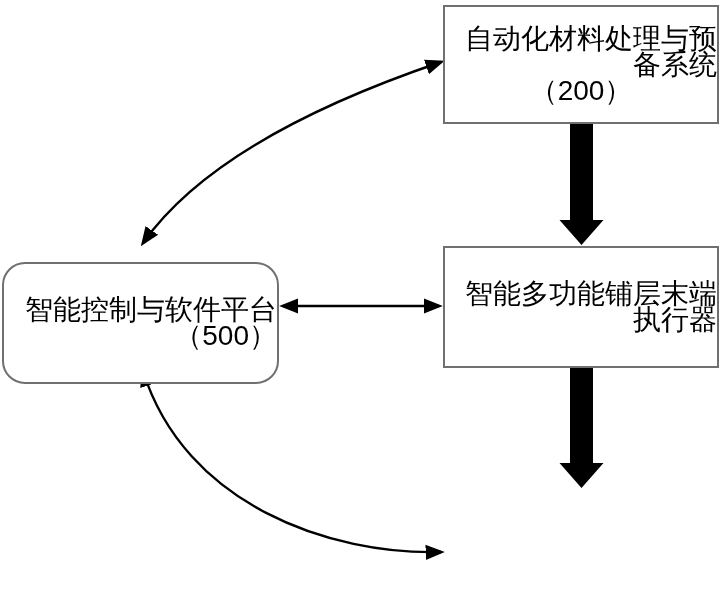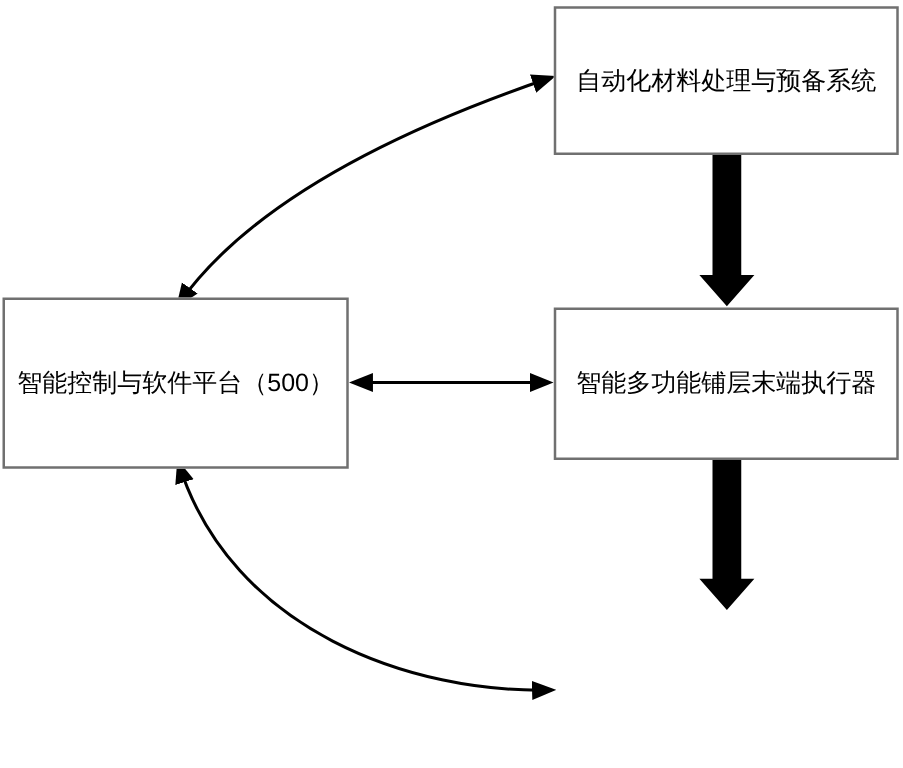--- a/index.html
+++ b/index.html
@@ -22,29 +22,29 @@
   }
   .node {
     position: absolute;
     box-sizing: border-box;
     border: 2px solid #707070;
     background: #ffffff;
     display: flex;
     flex-direction: column;
     align-items: center;
     justify-content: center;
-    font-size: 20px;
+    font-size: 28px;
     line-height: 26px;
     color: #000000;
     text-align: right;
   }
   #node-200 { left: 443px; top: 5px;   width: 276px; height: 119px; }
   #node-300 { left: 443px; top: 246px; width: 276px; height: 122px; }
   #node-400 { left: 443px; top: 489px; width: 276px; height: 121px; }
-  #node-500 { left: 2px;   top: 238px; width: 277px; height: 137px; }
+  #node-500 { left: 2px;   top: 262px; width: 277px; height: 122px; border-radius: 23px; }
 </style>
 </head>
 <body>
 
 <div id="stage">
 
   <svg id="edges" width="722" height="614" viewBox="0 0 722 614">
     <defs>
       <marker id="ah" viewBox="0 0 10 10" refX="8" refY="5" markerWidth="8" markerHeight="8" orient="auto-start-reverse">
         <path d="M0,1 L10,5 L0,9 z" fill="#000000"></path>
@@ -57,20 +57,21 @@
 
     <path d="M 283,306 L 439,306" fill="none" stroke="#000000" stroke-width="2.4" marker-start="url(#ah)" marker-end="url(#ah)"></path>
 
     <polygon points="570,123 593,123 593,220 603.5,220 581.5,245 559.5,220 570,220" fill="#000000"></polygon>
 
     <polygon points="570,367 593,367 593,463 603.5,463 581.5,488 559.5,463 570,463" fill="#000000"></polygon>
   </svg>
 
   <div class="node" id="node-200">
     <span>自动化材料处理与预备系统</span>
+    <span>（200）</span>
   </div>
 
   <div class="node" id="node-300">
     <span>智能多功能铺层末端执行器</span>
   </div>
 
 
   <div class="node" id="node-500">
     <span>智能控制与软件平台（500）</span>
   </div>

